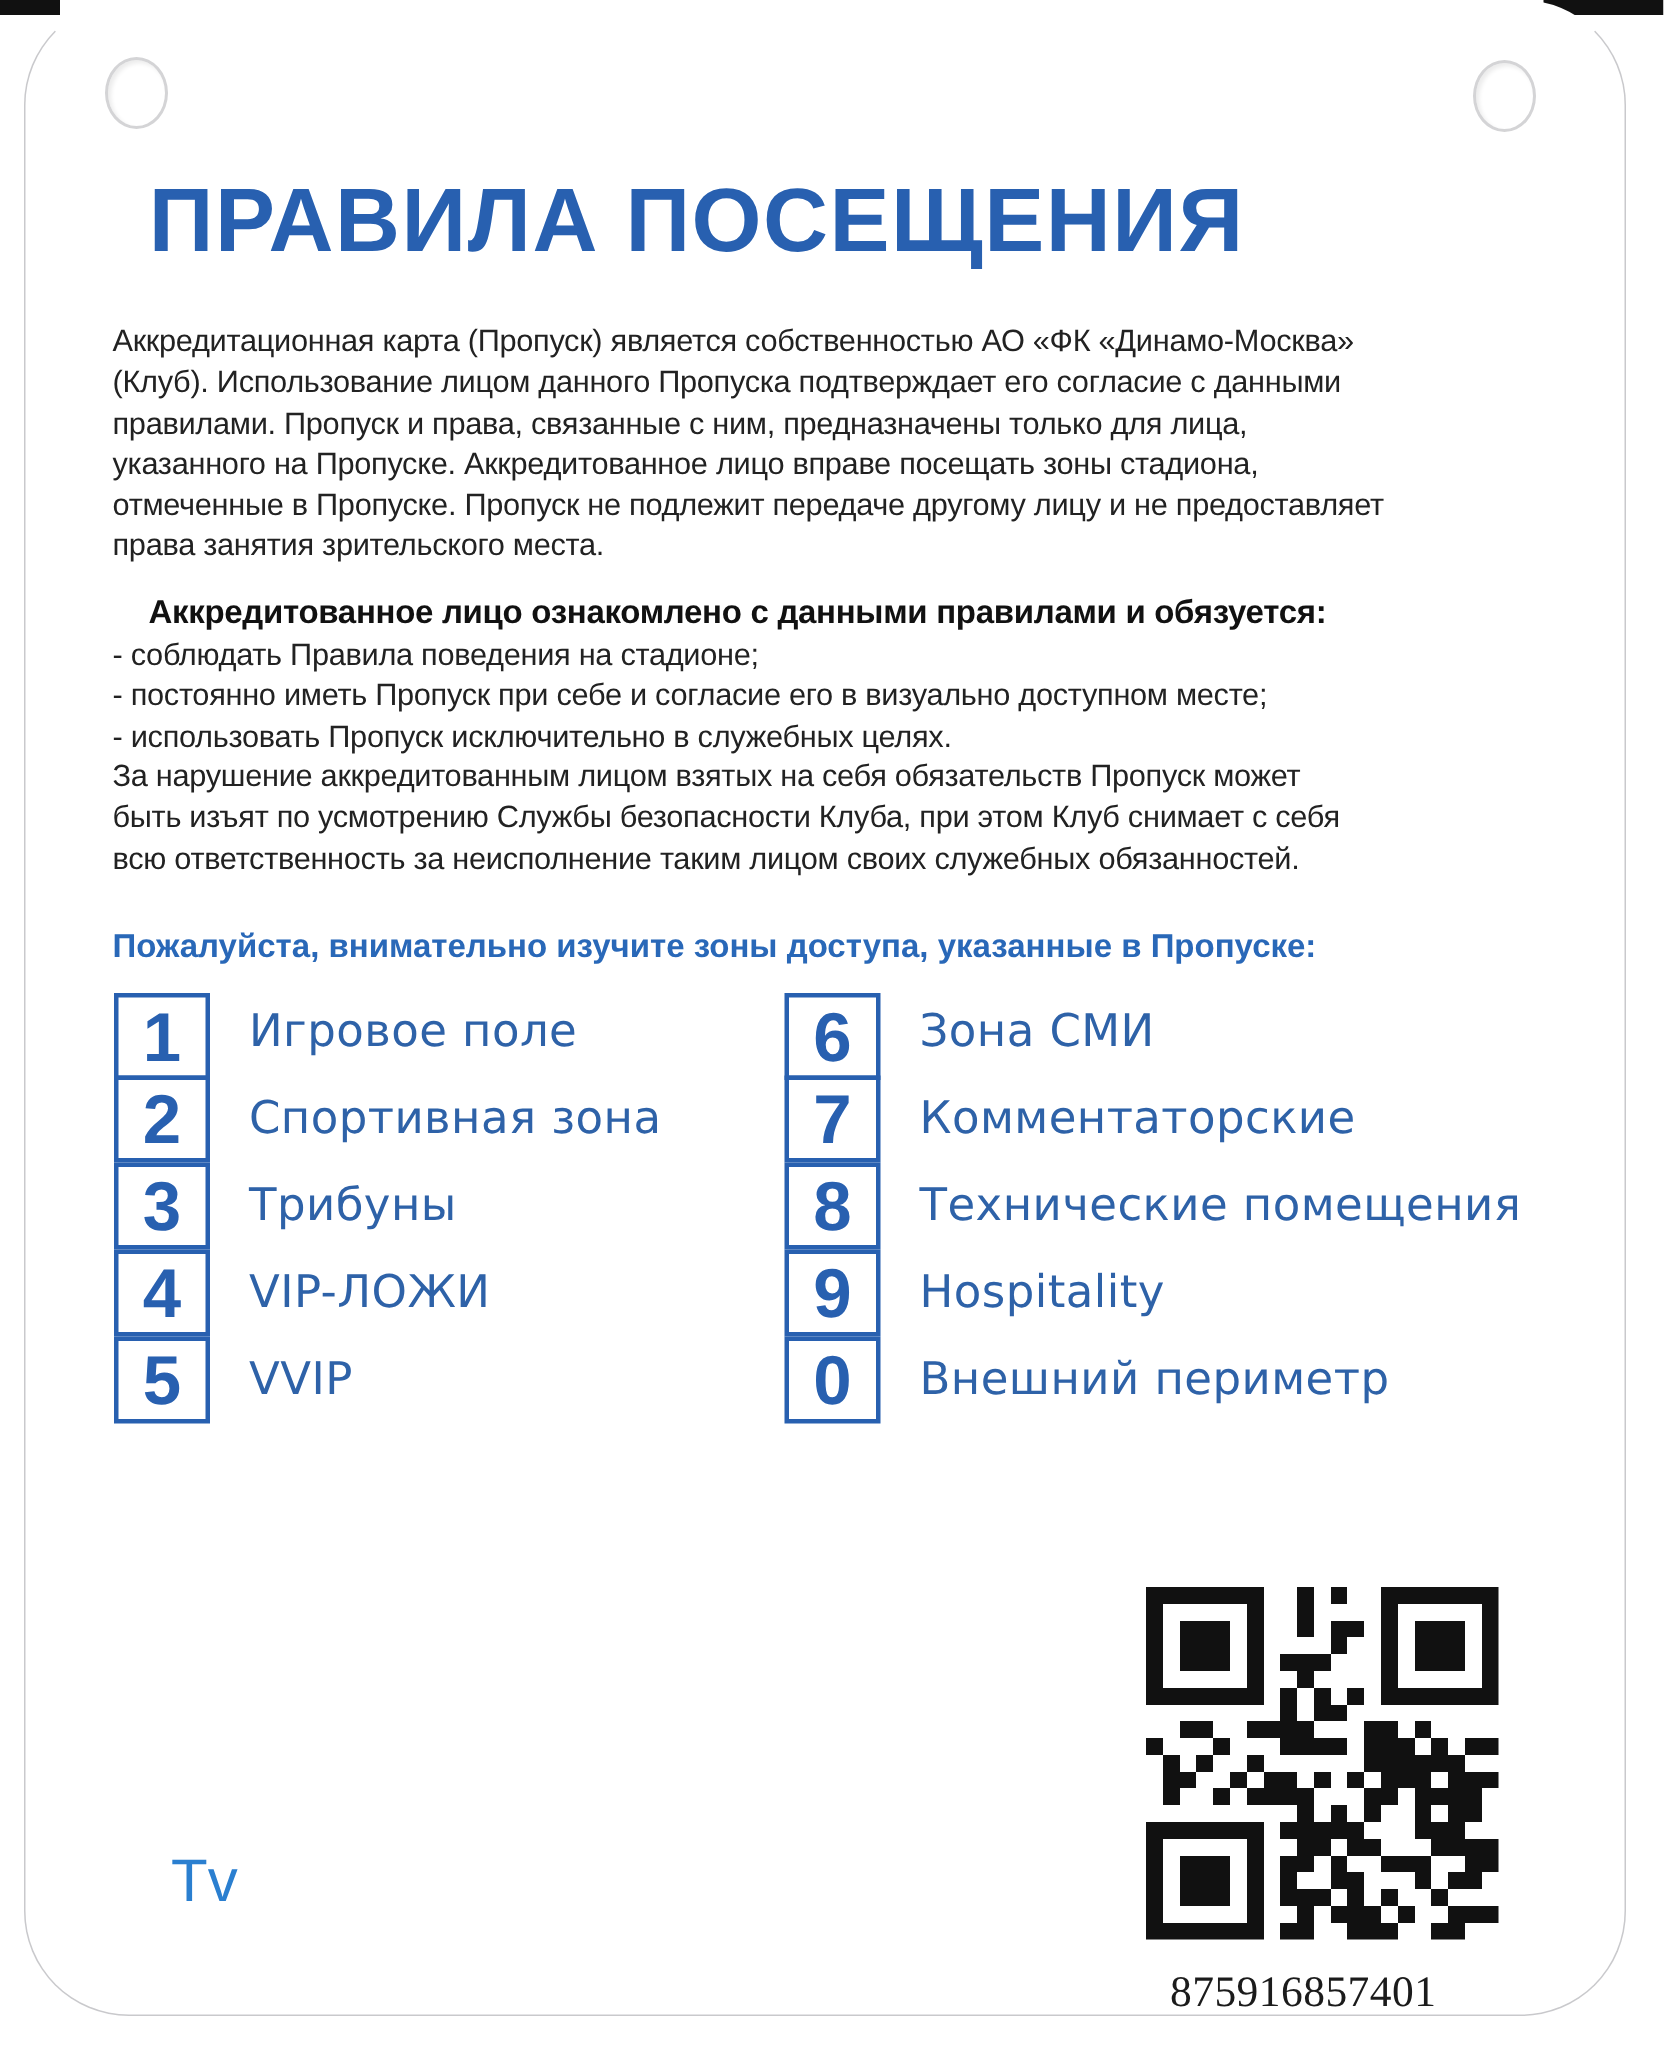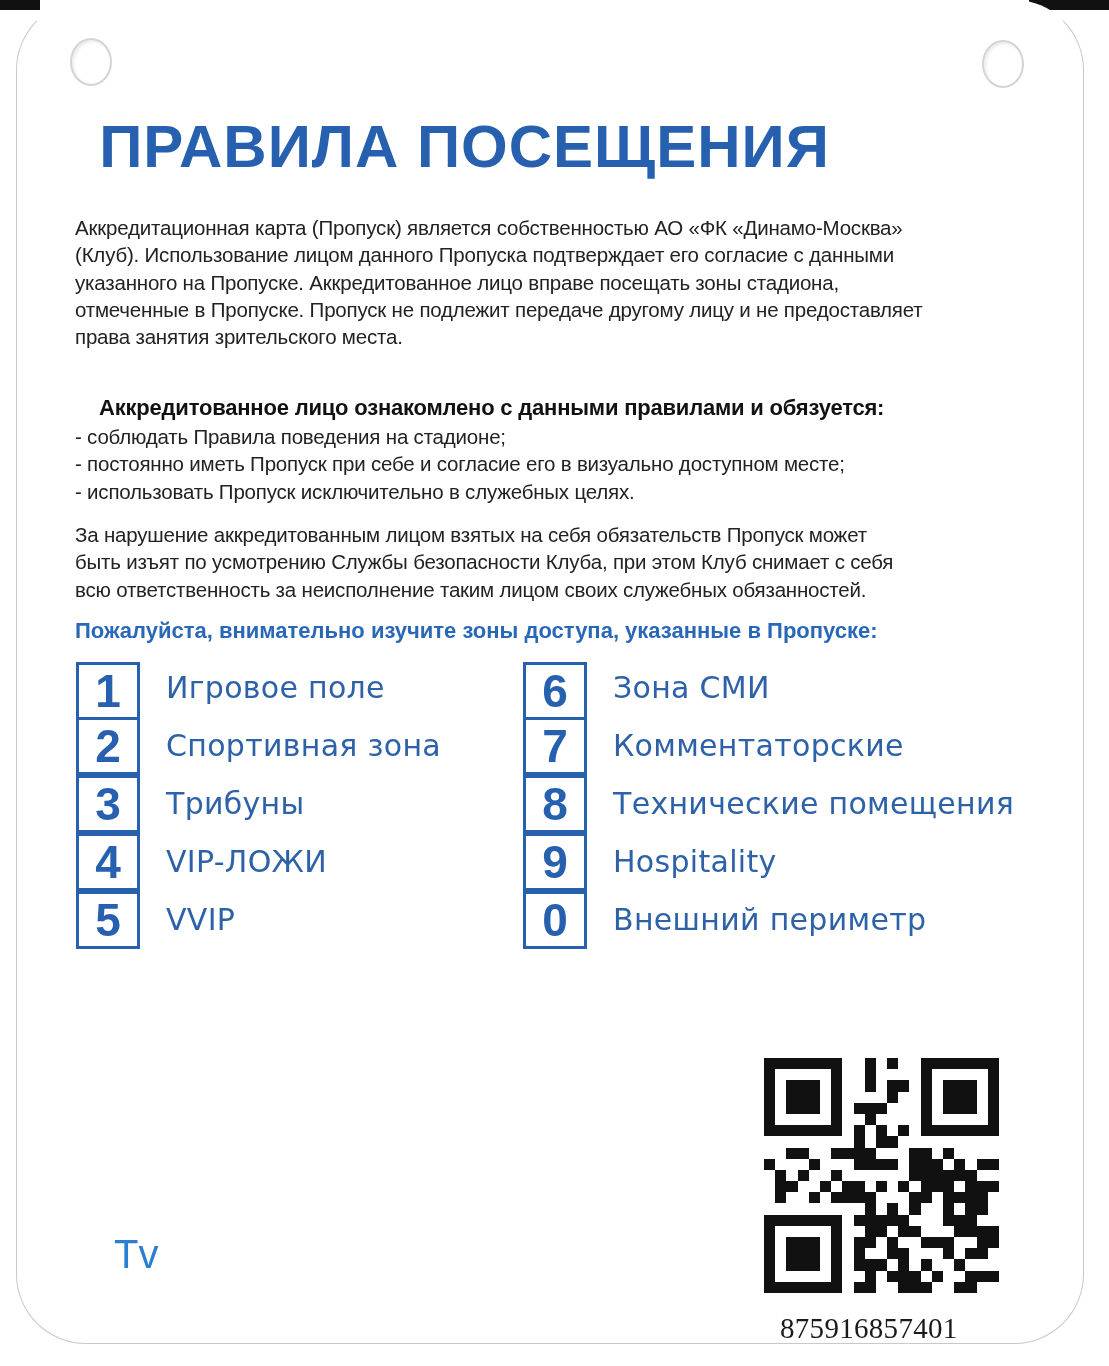--- a/index.html
+++ b/index.html
@@ -73,33 +73,34 @@
 <div class="card"></div>
 
 <div class="hole" style="left:70px;top:38px;"></div>
 <div class="hole" style="left:982px;top:40px;"></div>
 
 <div class="title">ПРАВИЛА ПОСЕЩЕНИЯ</div>
 
 <div class="para" style="top:214px;">
   <span class="line">Аккредитационная карта (Пропуск) является собственностью АО «ФК «Динамо-Москва»</span>
   <span class="line">(Клуб). Использование лицом данного Пропуска подтверждает его согласие с данными</span>
+  <span class="line">правилами. Пропуск и права, связанные с ним, предназначены только для лица,</span>
   <span class="line">указанного на Пропуске. Аккредитованное лицо вправе посещать зоны стадиона,</span>
   <span class="line">отмеченные в Пропуске. Пропуск не подлежит передаче другому лицу и не предоставляет</span>
   <span class="line">права занятия зрительского места.</span>
 </div>
 
 <div class="para" style="top:393px;">
   <span class="bold-head">Аккредитованное лицо ознакомлено с данными правилами и обязуется:</span>
   <span class="line">- соблюдать Правила поведения на стадионе;</span>
   <span class="line">- постоянно иметь Пропуск при себе и согласие его в визуально доступном месте;</span>
   <span class="line">- использовать Пропуск исключительно в служебных целях.</span>
 </div>
 
-<div class="para" style="top:521px;">
+<div class="para" style="top:504px;">
   <span class="line">За нарушение аккредитованным лицом взятых на себя обязательств Пропуск может</span>
   <span class="line">быть изъят по усмотрению Службы безопасности Клуба, при этом Клуб снимает с себя</span>
   <span class="line">всю ответственность за неисполнение таким лицом своих служебных обязанностей.</span>
 </div>
 
 <div class="blue-head">Пожалуйста, внимательно изучите зоны доступа, указанные в Пропуске:</div>
 
 <div class="zone-col" style="left:76px;">
   <div class="zone-row">
     <div class="zone-num">1</div>

